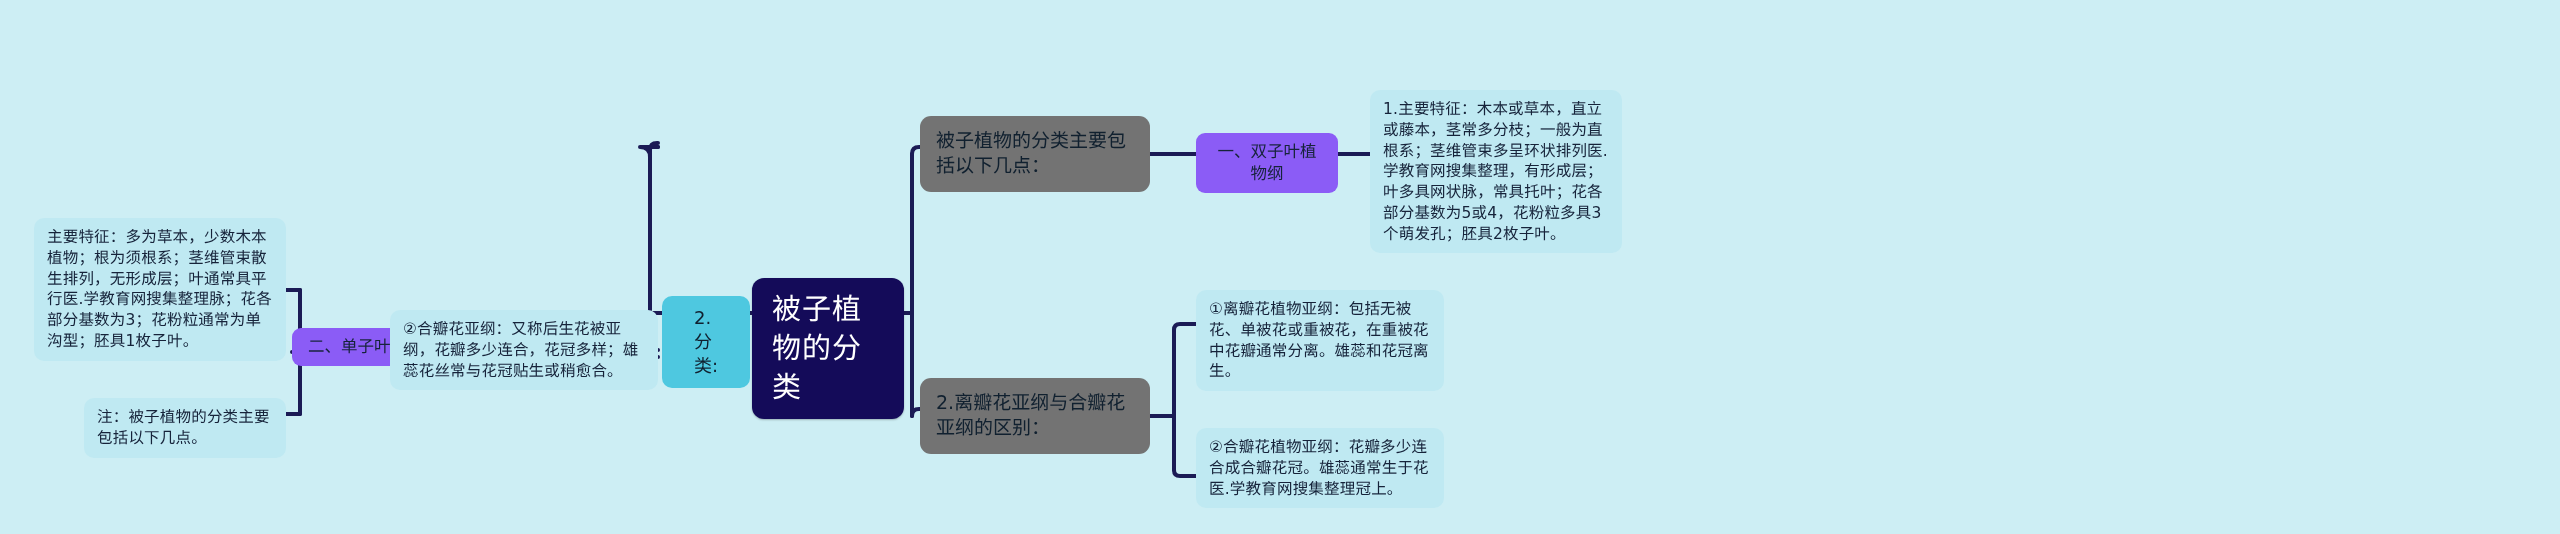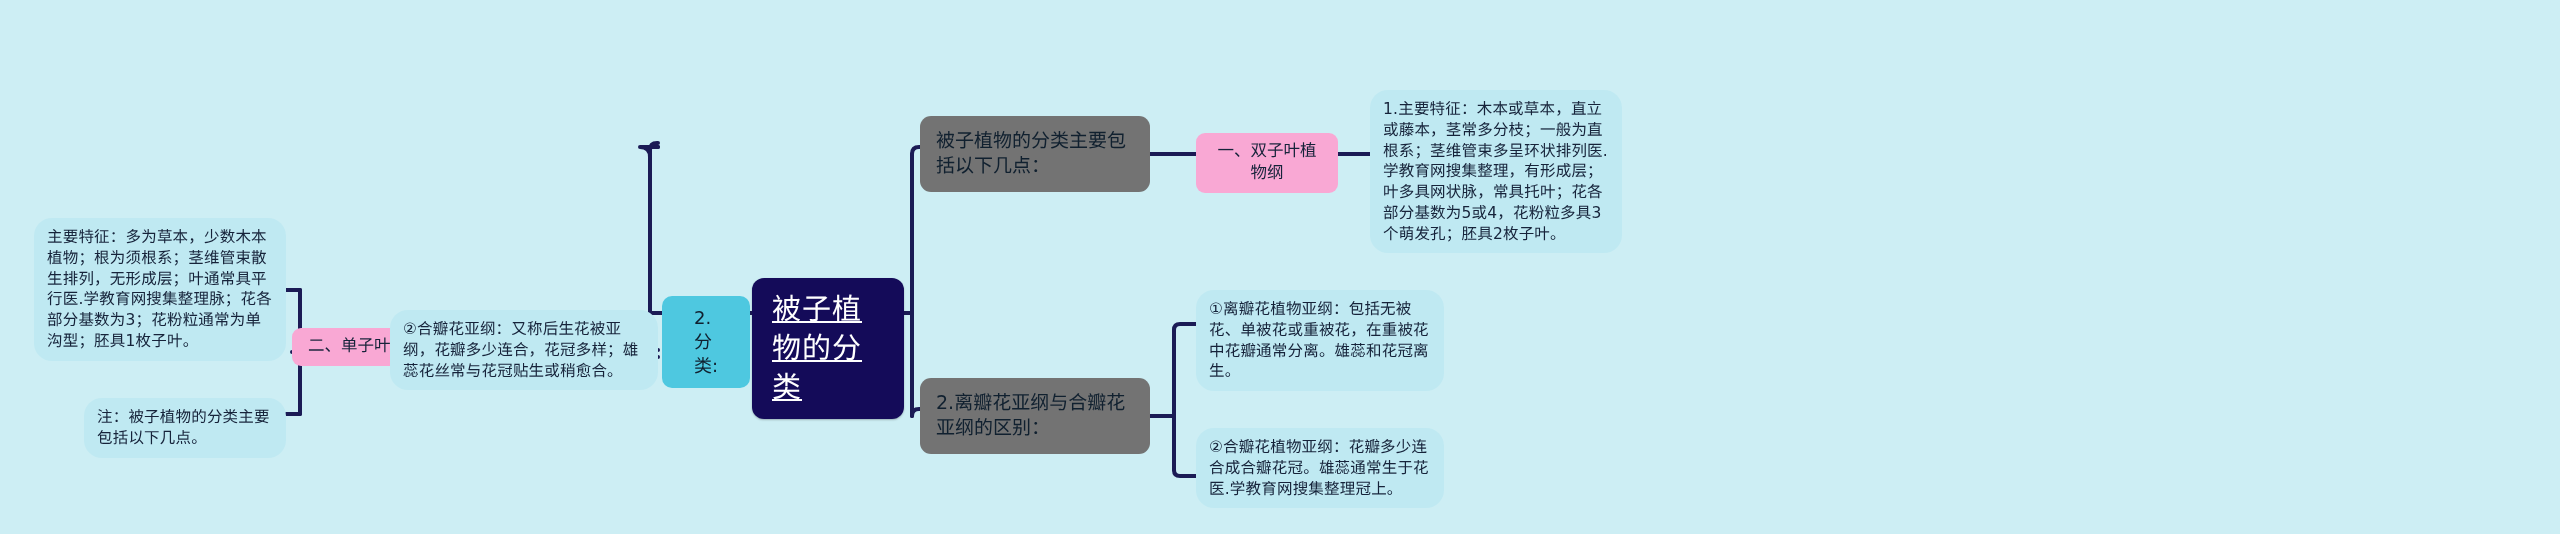--- a/index.html
+++ b/index.html
@@ -30,46 +30,45 @@
     top: 0;
     width: 2560px;
     height: 534px;
     pointer-events: none;
   }
 
   
   .node {
     position: absolute;
     box-sizing: border-box;
-    border-radius: 18px;
+    border-radius: 10px;
     display: flex;
     align-items: center;
     line-height: 1.34;
     color: #16233a;
     white-space: pre-wrap;
     word-break: break-all;
   }
 
   
   .leaf {
     background: #bfe9f2;
     padding: 9px 13px;
     font-size: 15.5px;
     letter-spacing: 0.2px;
   }
 
   
   .branch {
-    background: #f9a8d4;
+    background: #8b5cf6;
     padding: 8px 14px;
     font-size: 16.5px;
     border-radius: 9px;
     justify-content: center;
     text-align: center;
-    font-family: Liberation Mono, monospace;
   }
 
   
   .topic {
     background: #737373;
     padding: 12px 16px;
     font-size: 19px;
     color: #10202f;
     border-radius: 11px;
   }
@@ -96,21 +95,21 @@
     box-shadow: 0 1px 2px rgba(0,0,0,0.25);
   }
 
   
   #n-left-main      { left: 34px;   top: 218px; width: 252px; }
   #n-left-note      { left: 84px;   top: 398px; width: 202px; }
   #n-monocot        { left: 292px;  top: 328px; width: 164px; }
   #n-sub1           { left: 390px;  top: 112px; width: 268px; }
   #n-sub2           { left: 390px;  top: 310px; width: 268px; }
   #n-class-pill     { left: 662px;  top: 296px; width: 88px; }
-  #n-root           { left: 752px;  top: 278px; width: 152px; text-decoration: underline; }
+  #n-root           { left: 752px;  top: 278px; width: 152px; }
   #n-overview       { left: 920px;  top: 116px; width: 230px; height: 76px; align-items: flex-start; }
   #n-dicot          { left: 1196px; top: 133px; width: 142px; }
   #n-dicot-detail   { left: 1370px; top: 90px;  width: 252px; }
   #n-diff           { left: 920px;  top: 378px; width: 230px; height: 76px; align-items: flex-start; }
   #n-diff-1         { left: 1196px; top: 290px; width: 248px; }
   #n-diff-2         { left: 1196px; top: 428px; width: 248px; }
 </style>
 </head>
 <body>
 

